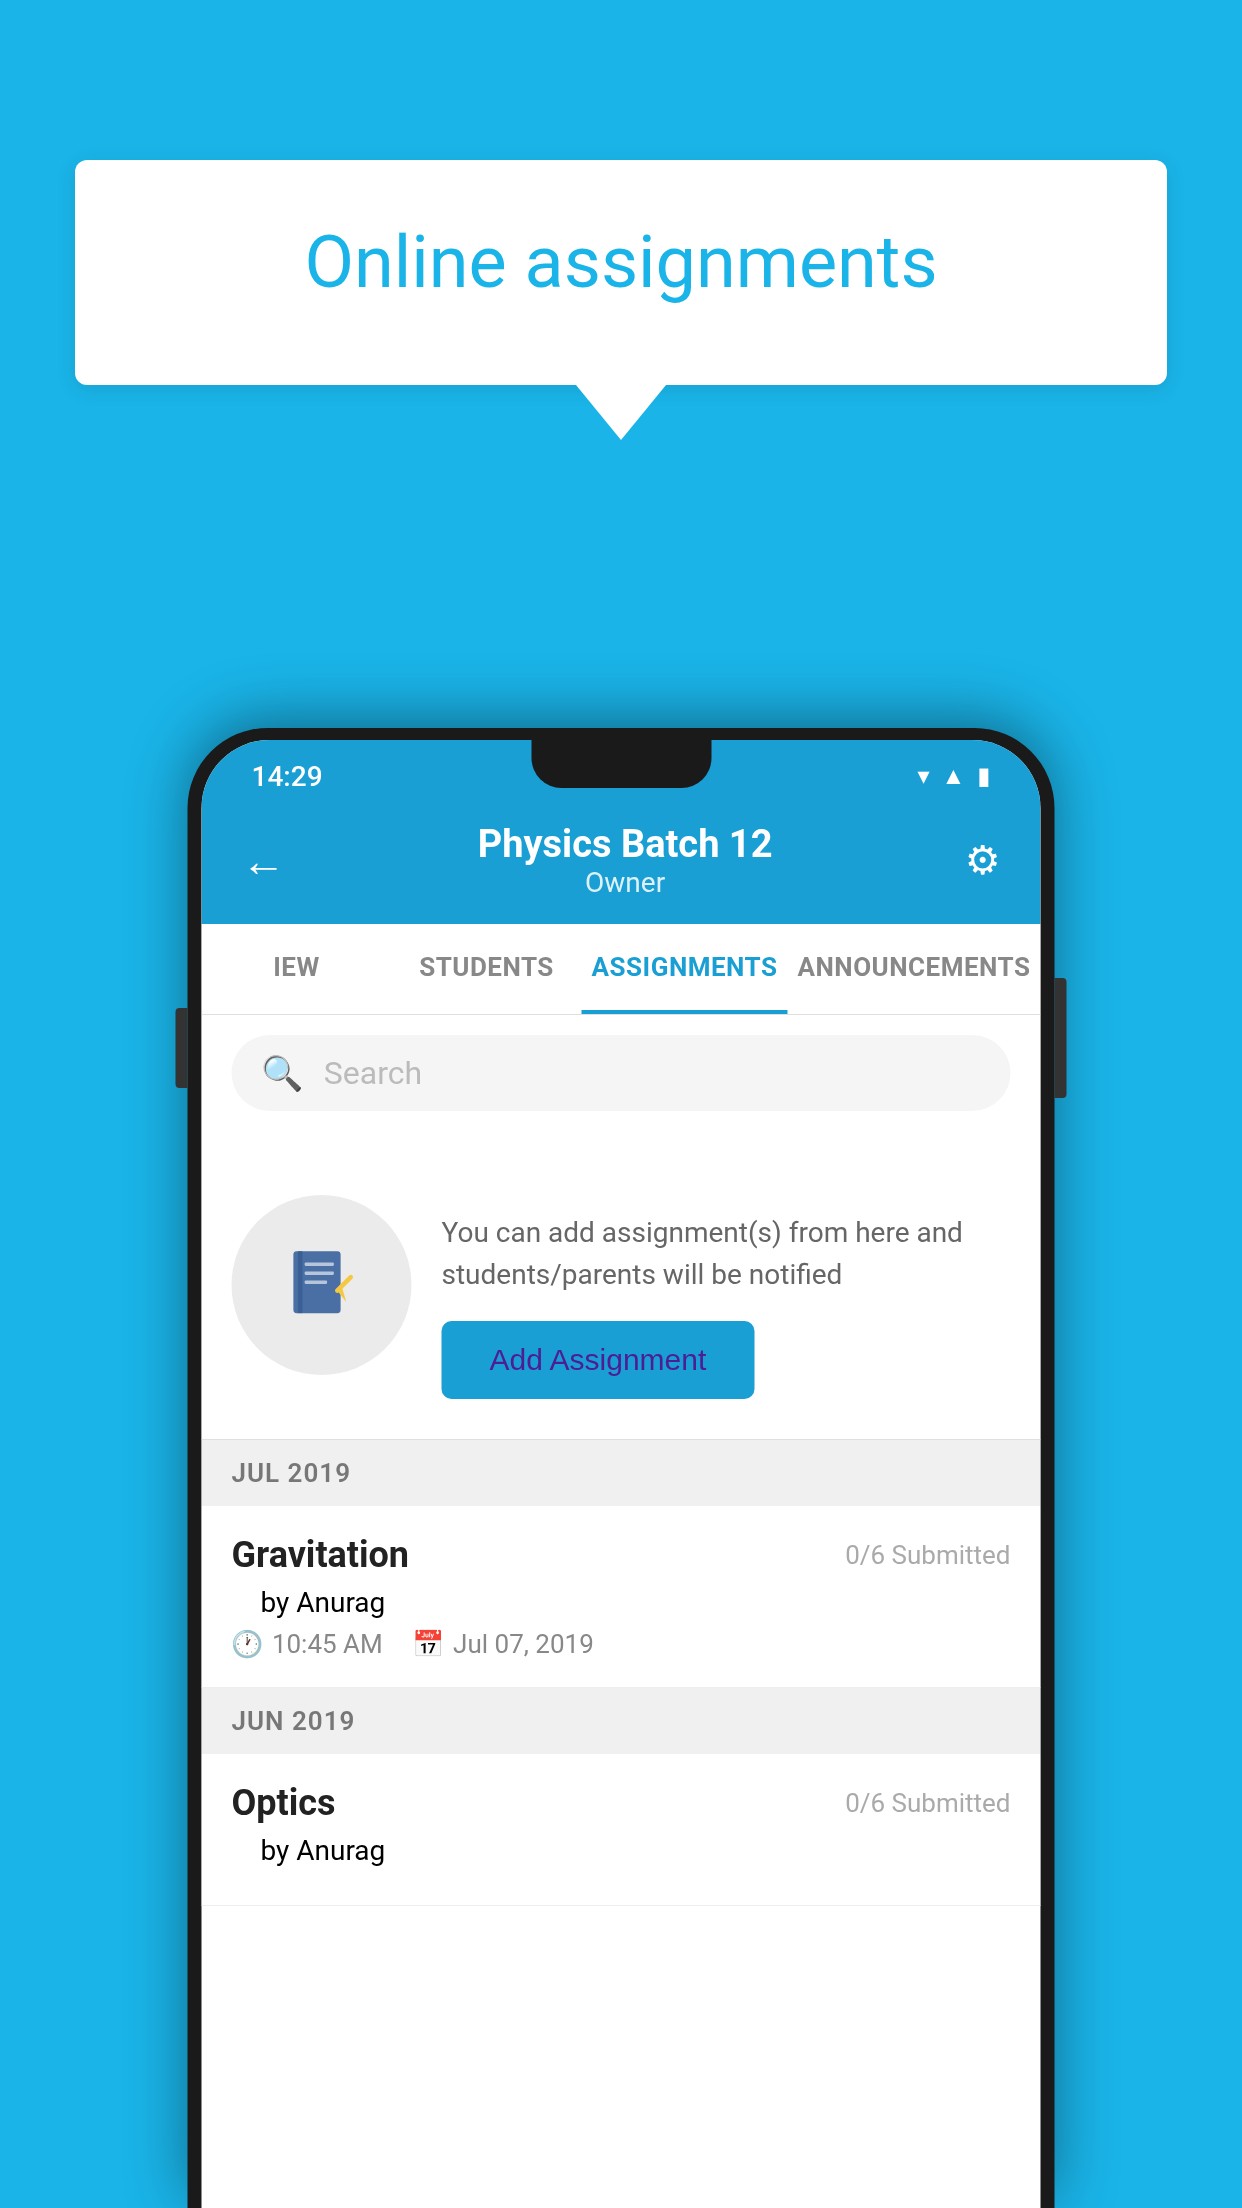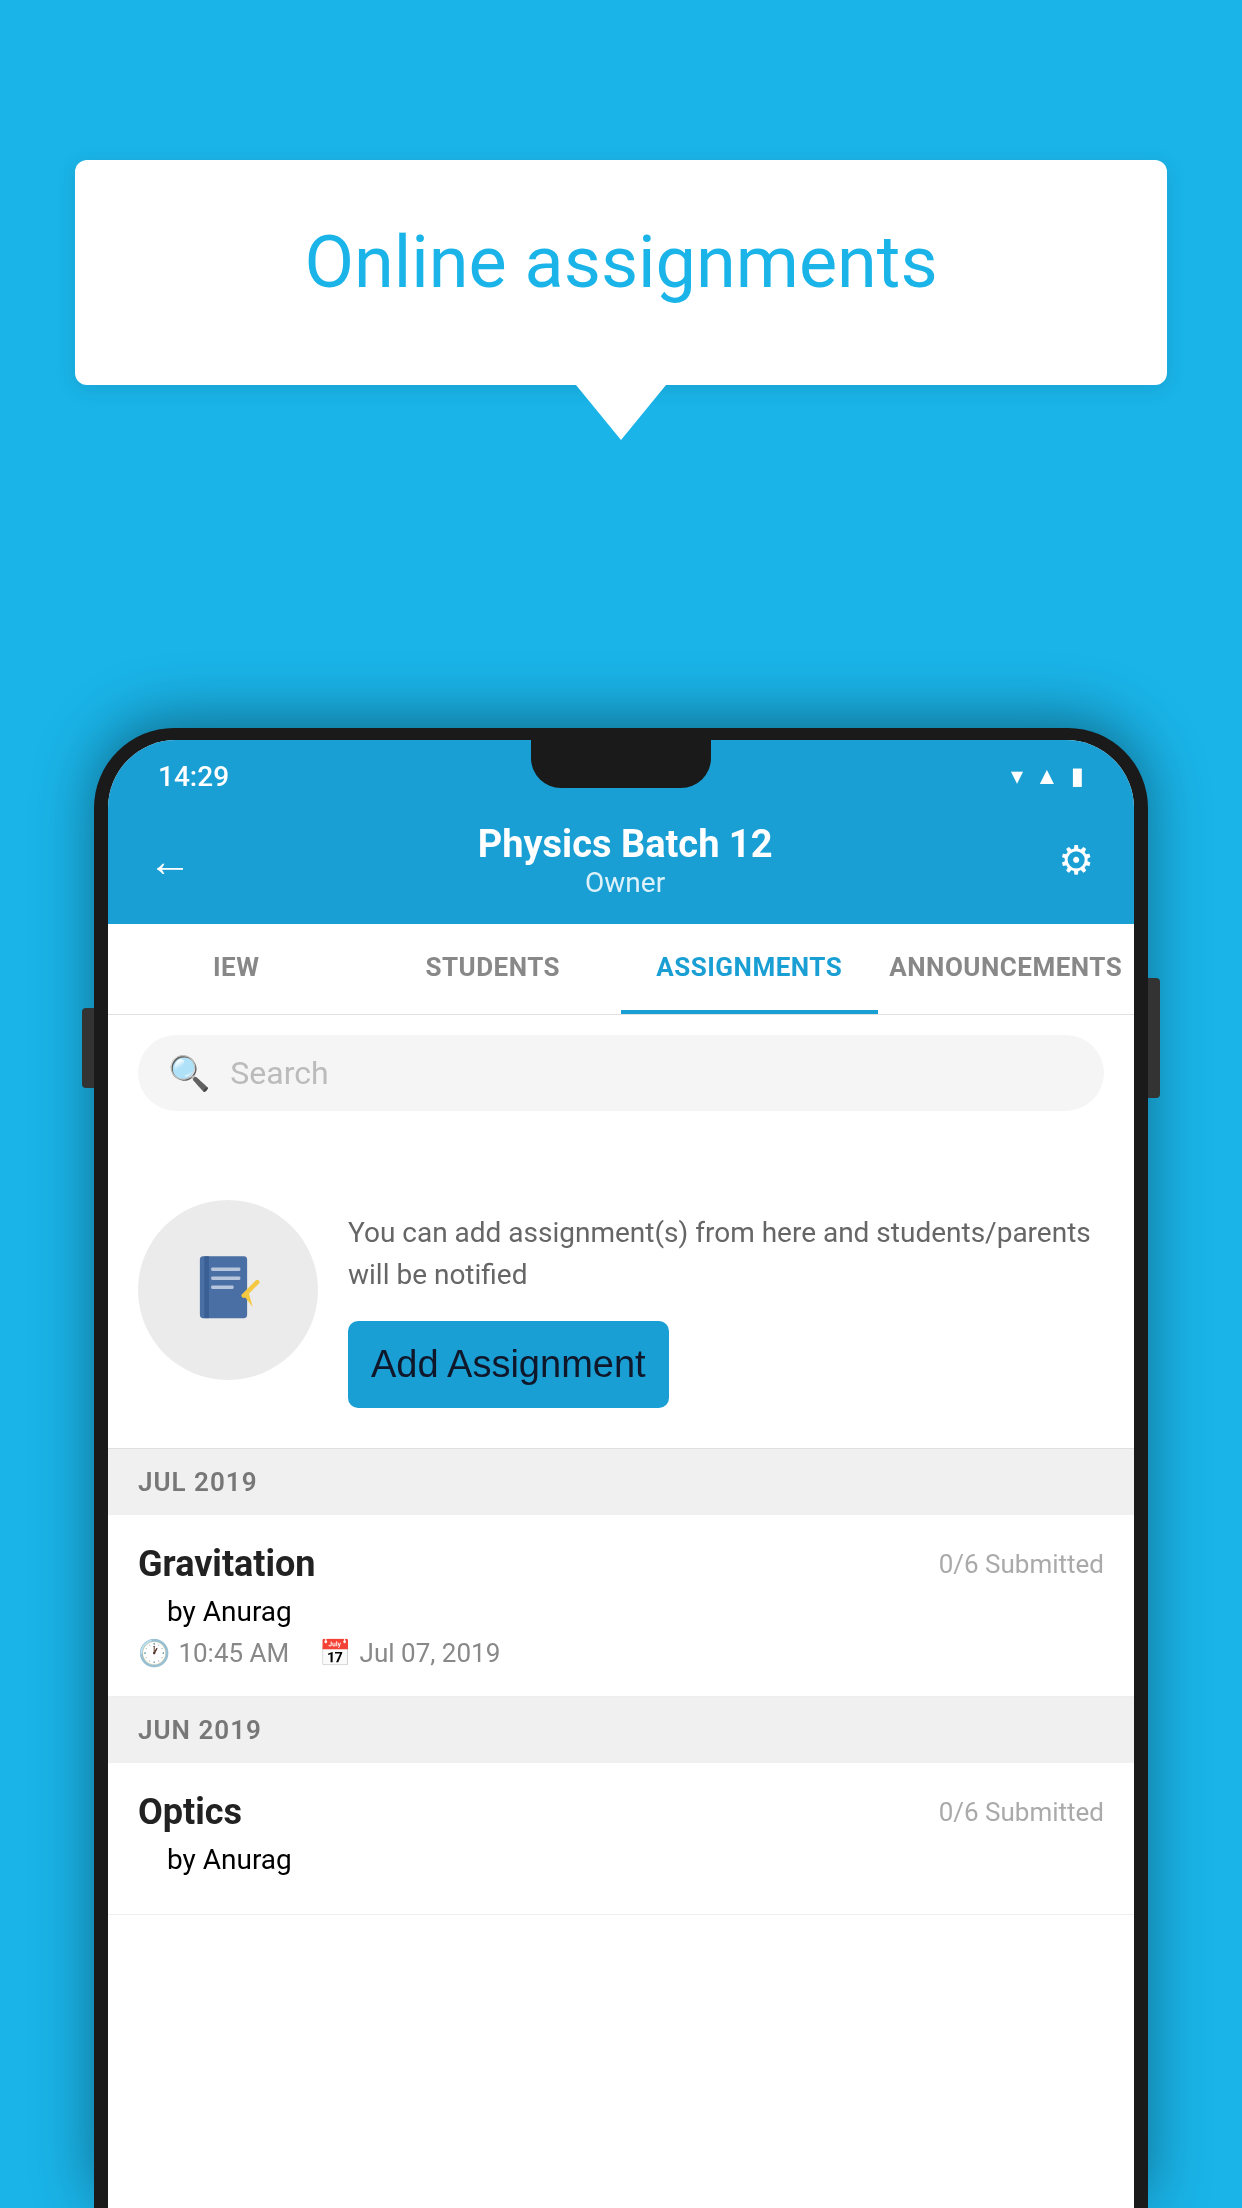--- a/index.html
+++ b/index.html
@@ -51,21 +51,21 @@
       border-top: 55px solid white;
       margin: 0 auto;
     }
 
     
     .phone-frame {
       position: absolute;
       bottom: 0;
       left: 50%;
       transform: translateX(-50%);
-      width: 1054px;
+      width: 867px;
       height: 1480px;
       background: #1a1a1a;
       border-radius: 80px 80px 0 0;
       padding: 0;
       box-shadow: 0 -10px 60px rgba(0,0,0,0.4);
     }
 
     .phone-screen {
       position: absolute;
       top: 12px;
@@ -233,25 +233,25 @@
 
     .assignment-desc {
       color: #666;
       font-size: 28px;
       line-height: 1.5;
       margin-bottom: 25px;
     }
 
     .add-assignment-btn {
       background: #1a9fd4;
-      color: #0f172a;
+      color: #4c1d95;
       border: none;
       border-radius: 10px;
-      padding: 22px 23px;
-      font-size: 38px;
+      padding: 22px 48px;
+      font-size: 30px;
       font-weight: 500;
       cursor: pointer;
     }
 
     
     .section-header {
       background: #f0f0f0;
       padding: 18px 30px;
       color: #777;
       font-size: 26px;

